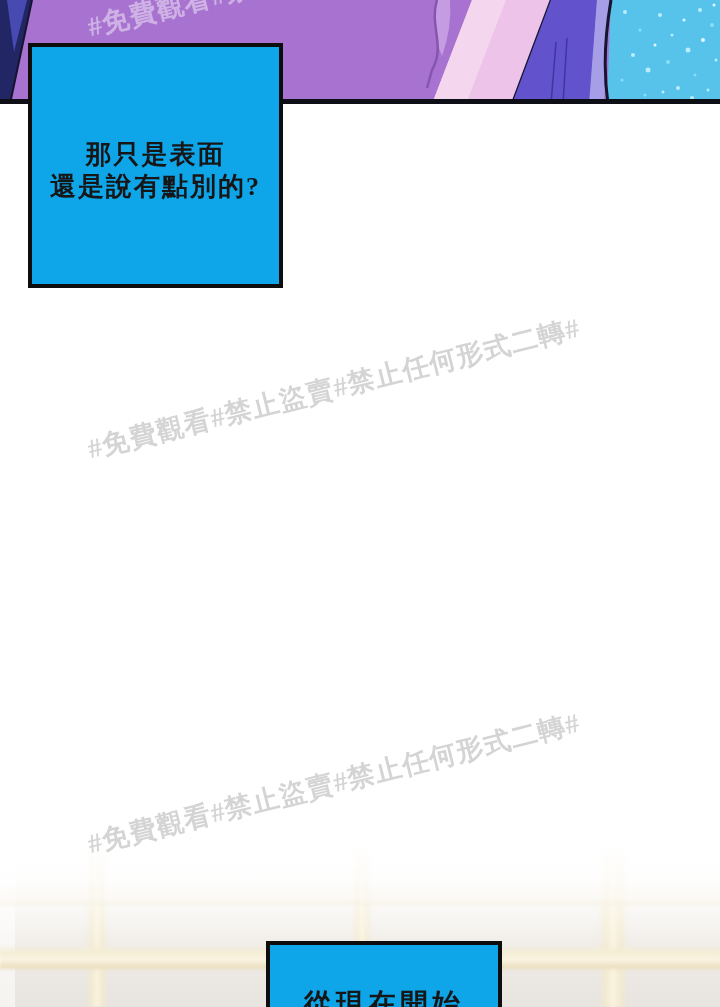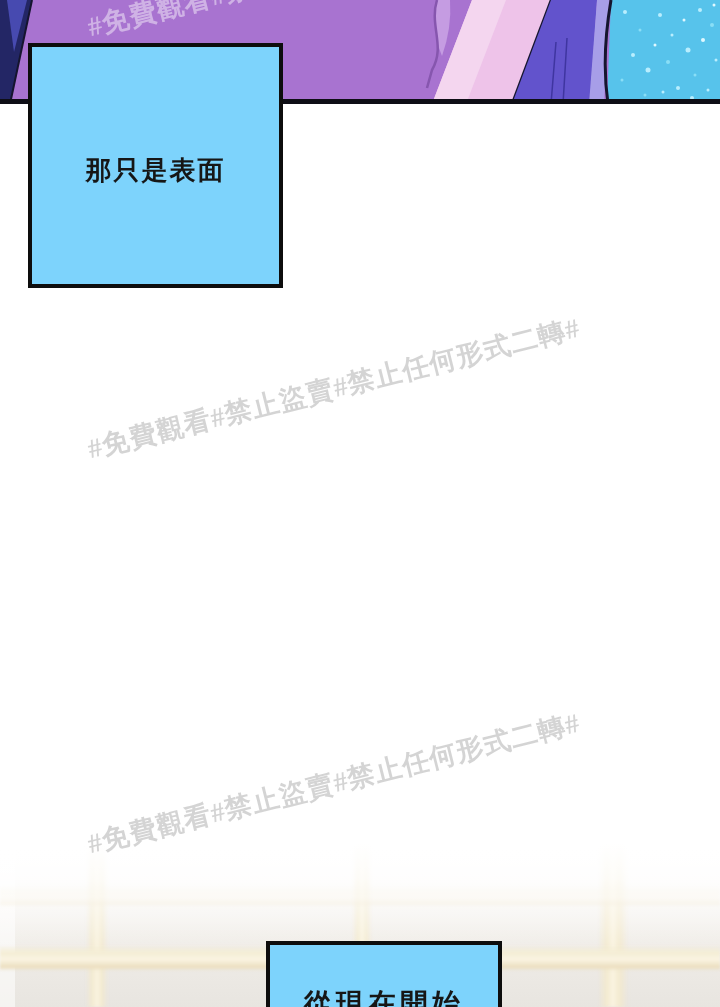--- a/index.html
+++ b/index.html
@@ -48,21 +48,21 @@
   }
   .watermark.row-low {
     left: 84px; top: 827px;
     color: rgba(60,60,60,0.22);
     z-index: 4;
   }
 
   
   .bubble {
     position: absolute;
-    background: #7dd3fc;
+    background: #0ea5e9;
     border: 4px solid #0d0d0d;
     z-index: 5;
     color: #161616;
     text-align: center;
   }
   .bubble-top {
     left: 28px; top: 43px;
     width: 247px; height: 227px;
     display: flex;
     flex-direction: column;
@@ -188,17 +188,18 @@
   <div class="vbar vbar-1"></div>
   <div class="vbar vbar-2"></div>
   <div class="vbar vbar-3"></div>
   <div class="hbar hbar-faint"></div>
   <div class="hbar hbar-main"></div>
   <div class="fade"></div>
 </div>
 
 <div class="bubble bubble-top">
   <div>那只是表面</div>
+  <div>還是說有點別的?</div>
 </div>
 
 <div class="bubble bubble-bottom">
   <div>從現在開始</div>
 </div>
 
 </body></html>

